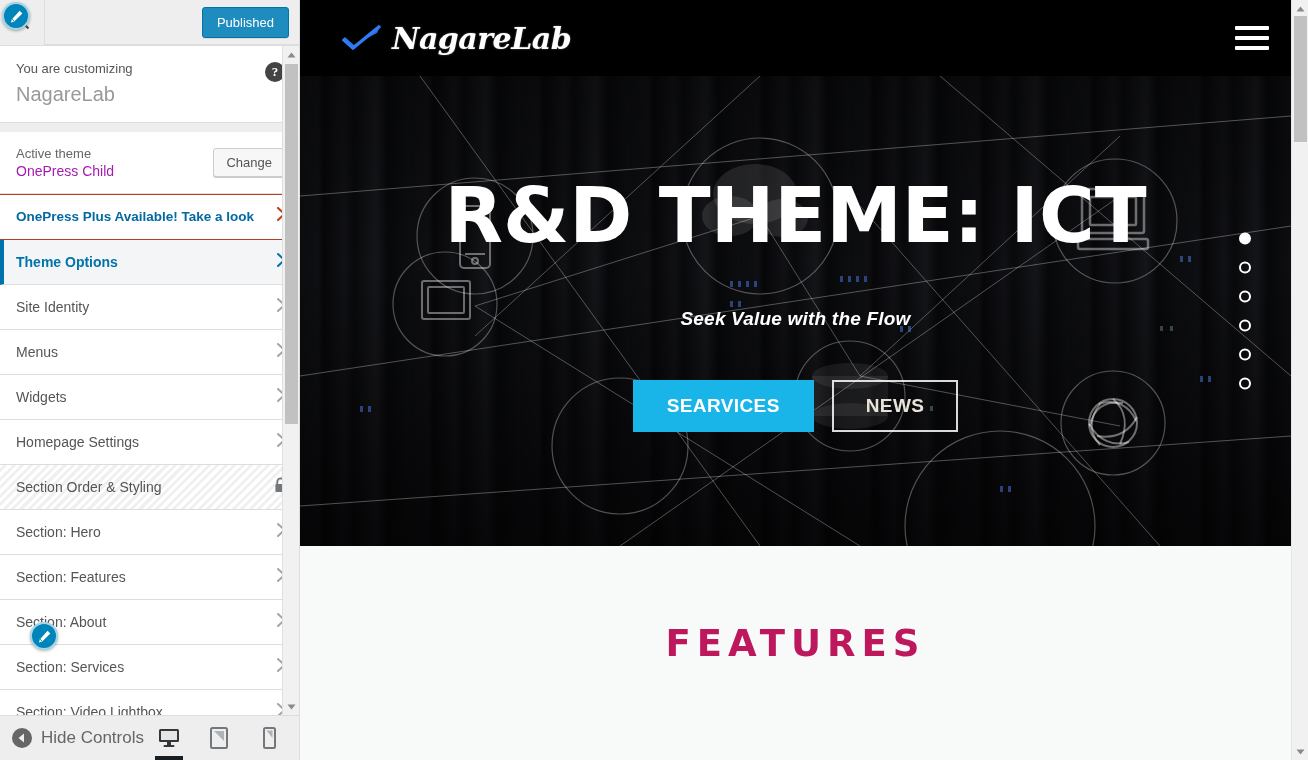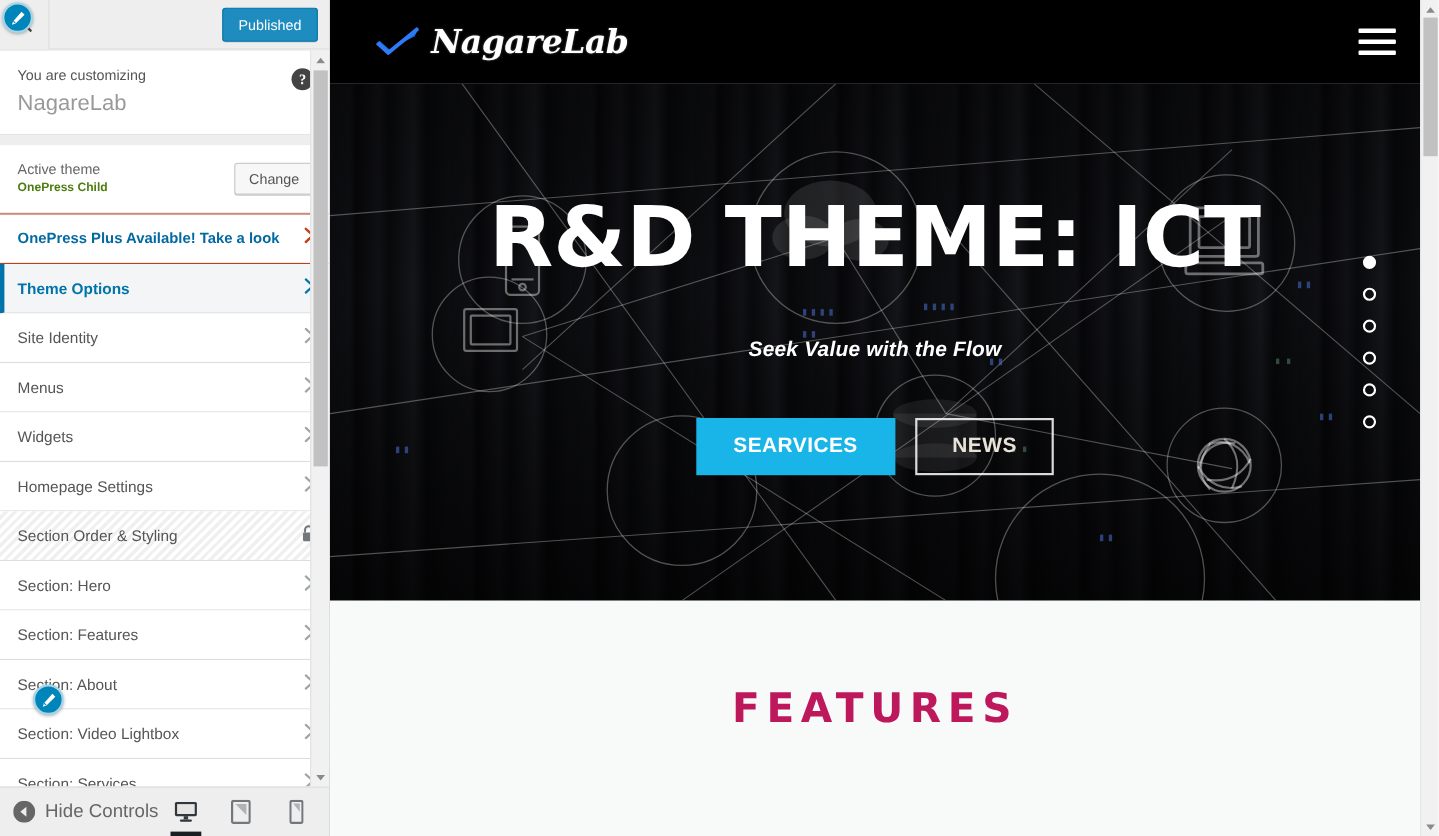--- a/index.html
+++ b/index.html
@@ -76,21 +76,21 @@
   .cz-theme {
     background: #fff;
     padding: 13px 14px 13px 16px;
     display: flex; align-items: center;
     border-top: 9px solid #eee;
     border-bottom: 1px solid #ddd;
     gap: 31px;
   }
   .cz-theme-txt { flex: 1 1 auto; }
   .cz-theme-sub { font-size: 13px; color: #666; line-height: 17px; }
-  .cz-theme-name { font-size: 11px; color: #4d7c0f; font-weight: bold; line-height: 18px; }
+  .cz-theme-name { font-size: 14px; color: #a21caf; font-weight: normal; line-height: 18px; }
   .cz-change {
     background: #f7f7f7; border: 1px solid #ccc; border-radius: 3px;
     color: #555; font-size: 13px; padding: 6px 12px; cursor: pointer;
     box-shadow: 0 1px 0 #ccc;
   }
 
   .cz-promo {
     background: #fff;
     border-top: 1px solid #b8401f;
     border-bottom: 1px solid #b8401f;
@@ -374,24 +374,24 @@
               </svg></span></div>
           <div class="cz-item"><span>Section: Hero</span><span class="chev"><svg width="11" height="16" viewBox="0 0 11 16">
                 <path d="M2 2 L8.5 8 L2 14" stroke="currentColor" stroke-width="2" fill="none" stroke-linecap="round" stroke-linejoin="round"></path>
               </svg></span></div>
           <div class="cz-item"><span>Section: Features</span><span class="chev"><svg width="11" height="16" viewBox="0 0 11 16">
                 <path d="M2 2 L8.5 8 L2 14" stroke="currentColor" stroke-width="2" fill="none" stroke-linecap="round" stroke-linejoin="round"></path>
               </svg></span></div>
           <div class="cz-item"><span>Section: About</span><span class="chev"><svg width="11" height="16" viewBox="0 0 11 16">
                 <path d="M2 2 L8.5 8 L2 14" stroke="currentColor" stroke-width="2" fill="none" stroke-linecap="round" stroke-linejoin="round"></path>
               </svg></span></div>
+          <div class="cz-item"><span>Section: Services</span><span class="chev"><svg width="11" height="16" viewBox="0 0 11 16">
+                <path d="M2 2 L8.5 8 L2 14" stroke="currentColor" stroke-width="2" fill="none" stroke-linecap="round" stroke-linejoin="round"></path>
+              </svg></span></div>
           <div class="cz-item"><span>Section: Video Lightbox</span><span class="chev"><svg width="11" height="16" viewBox="0 0 11 16">
-                <path d="M2 2 L8.5 8 L2 14" stroke="currentColor" stroke-width="2" fill="none" stroke-linecap="round" stroke-linejoin="round"></path>
-              </svg></span></div>
-          <div class="cz-item"><span>Section: Services</span><span class="chev"><svg width="11" height="16" viewBox="0 0 11 16">
                 <path d="M2 2 L8.5 8 L2 14" stroke="currentColor" stroke-width="2" fill="none" stroke-linecap="round" stroke-linejoin="round"></path>
               </svg></span></div>
         </div>
 
       <div class="cz-sb">
         <div class="arrow up">
           <svg width="9" height="6" viewBox="0 0 9 6">
             <path d="M0.5 5.5 L4.5 0.5 L8.5 5.5 Z" fill="#8a8a8a"></path>
           </svg>
         </div>

